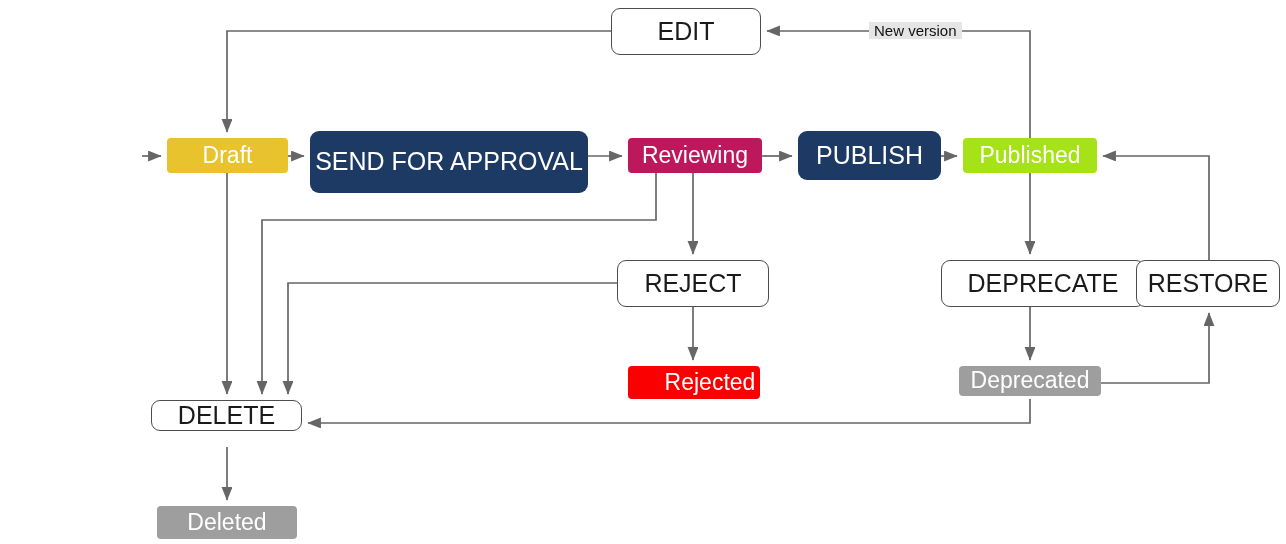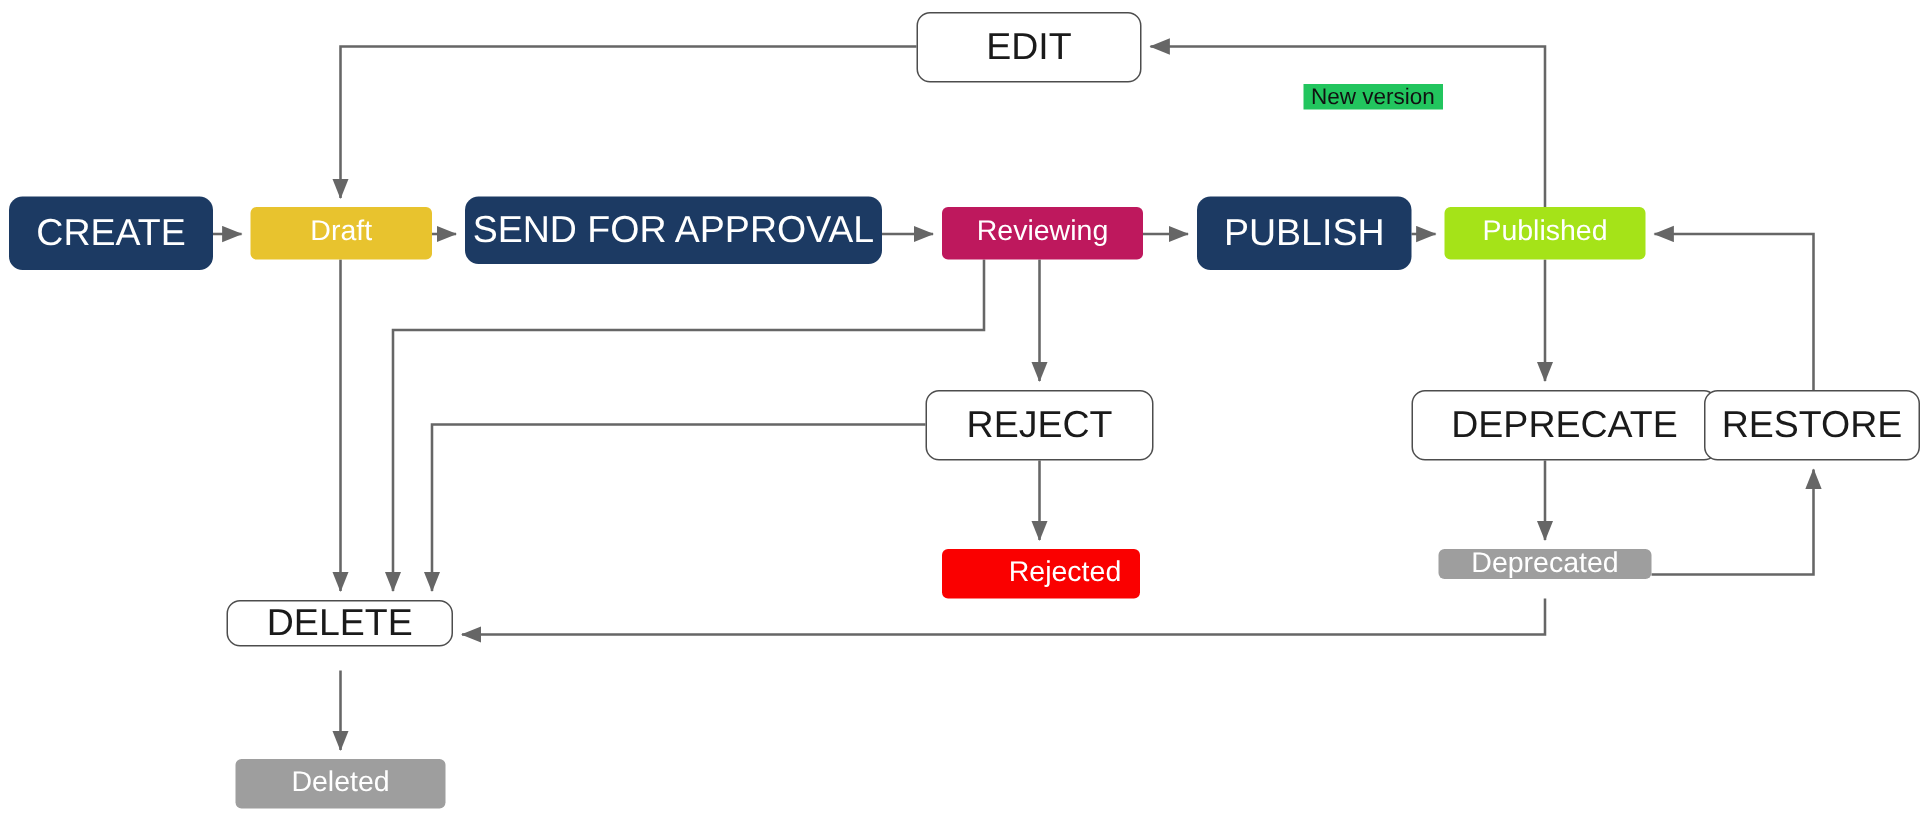--- a/index.html
+++ b/index.html
@@ -1,25 +1,25 @@
 <!DOCTYPE html>
 <html><head>
 <meta charset="utf-8">
 <style>
   html,body{margin:0;padding:0;background:#ffffff;}
   body{width:1286px;height:544px;font-family:"Liberation Sans",sans-serif;overflow:hidden;}
   #canvas{position:relative;width:1286px;height:544px;background:#ffffff;}
   #edges{position:absolute;left:0;top:0;width:1286px;height:544px;}
   .node{position:absolute;display:flex;align-items:center;justify-content:center;
         box-sizing:border-box;text-align:center;line-height:1.1;}
-  .state{color:#ffffff;font-size:19px;}
+  .state{color:#ffffff;font-size:23px;}
   .action{background:#ffffff;border:1.4px solid #4d4d4d;border-radius:9px;color:#1a1a1a;font-size:25px;}
   .action.filled{border:none;color:#ffffff;}
-  .edge-label{position:absolute;color:#111111;font-size:15px;background:#22c55e;
-              padding:0 5px;white-space:nowrap;margin-top:34px;}
+  .edge-label{position:absolute;color:#111111;font-size:15px;background:#e5e5e5;
+              padding:0 5px;white-space:nowrap;}
 </style>
 </head>
 <body>
 
 <div id="canvas">
 
   <svg id="edges" viewBox="0 0 1286 544" xmlns="http://www.w3.org/2000/svg">
     <defs>
       <marker id="ah" markerWidth="9" markerHeight="9" refX="7.6" refY="3.2" orient="auto" markerUnits="strokeWidth">
         <path d="M0,0 L8,3.2 L0,6.4 z" fill="#666666"></path>
@@ -54,29 +54,26 @@
       <path d="M656,173 L656,220 L262,220 L262,394"></path>
 
       <path d="M617,283 L288,283 L288,394"></path>
 
       <path d="M1030,399 L1030,423 L308,423"></path>
 
       <path d="M227,447 L227,500"></path>
     </g>
   </svg>
 
-  <div class="node action filled" style="left:6px;top:131px;width:136px;height:49px;background:#1c3a63;border-radius:9px;">
-    <span>CREATE</span>
-  </div>
 
   <div class="node state" style="left:167px;top:138px;width:121px;height:35px;background:#e8c32e;border-radius:4px;">
     <span>Draft</span>
   </div>
 
-  <div class="node action filled" style="left:310px;top:131px;width:278px;height:45px;background:#1c3a63;border-radius:9px;">
+  <div class="node action filled" style="left:310px;top:131px;width:278px;height:62px;background:#1c3a63;border-radius:9px;">
     <span>SEND FOR APPROVAL</span>
   </div>
 
   <div class="node state" style="left:628px;top:138px;width:134px;height:35px;background:#be185d;border-radius:4px;">
     <span>Reviewing</span>
   </div>
 
   <div class="node action filled" style="left:798px;top:131px;width:143px;height:49px;background:#1c3a63;border-radius:9px;">
     <span>PUBLISH</span>
   </div>
@@ -98,21 +95,21 @@
   </div>
 
   <div class="node action" style="left:941px;top:260px;width:204px;height:47px;">
     <span>DEPRECATE</span>
   </div>
 
   <div class="node action" style="left:1136px;top:260px;width:144px;height:47px;">
     <span>RESTORE</span>
   </div>
 
-  <div class="node state" style="left:959px;top:366px;width:142px;height:20px;background:#9e9e9e;border-radius:4px;text-align:right;">
+  <div class="node state" style="left:959px;top:366px;width:142px;height:30px;background:#9e9e9e;border-radius:4px;text-align:right;">
     <span>Deprecated</span>
   </div>
 
   <div class="node action" style="left:151px;top:400px;width:151px;height:31px;">
     <span>DELETE</span>
   </div>
 
   <div class="node state" style="left:157px;top:506px;width:140px;height:33px;background:#9e9e9e;border-radius:4px;">
     <span>Deleted</span>
   </div>

